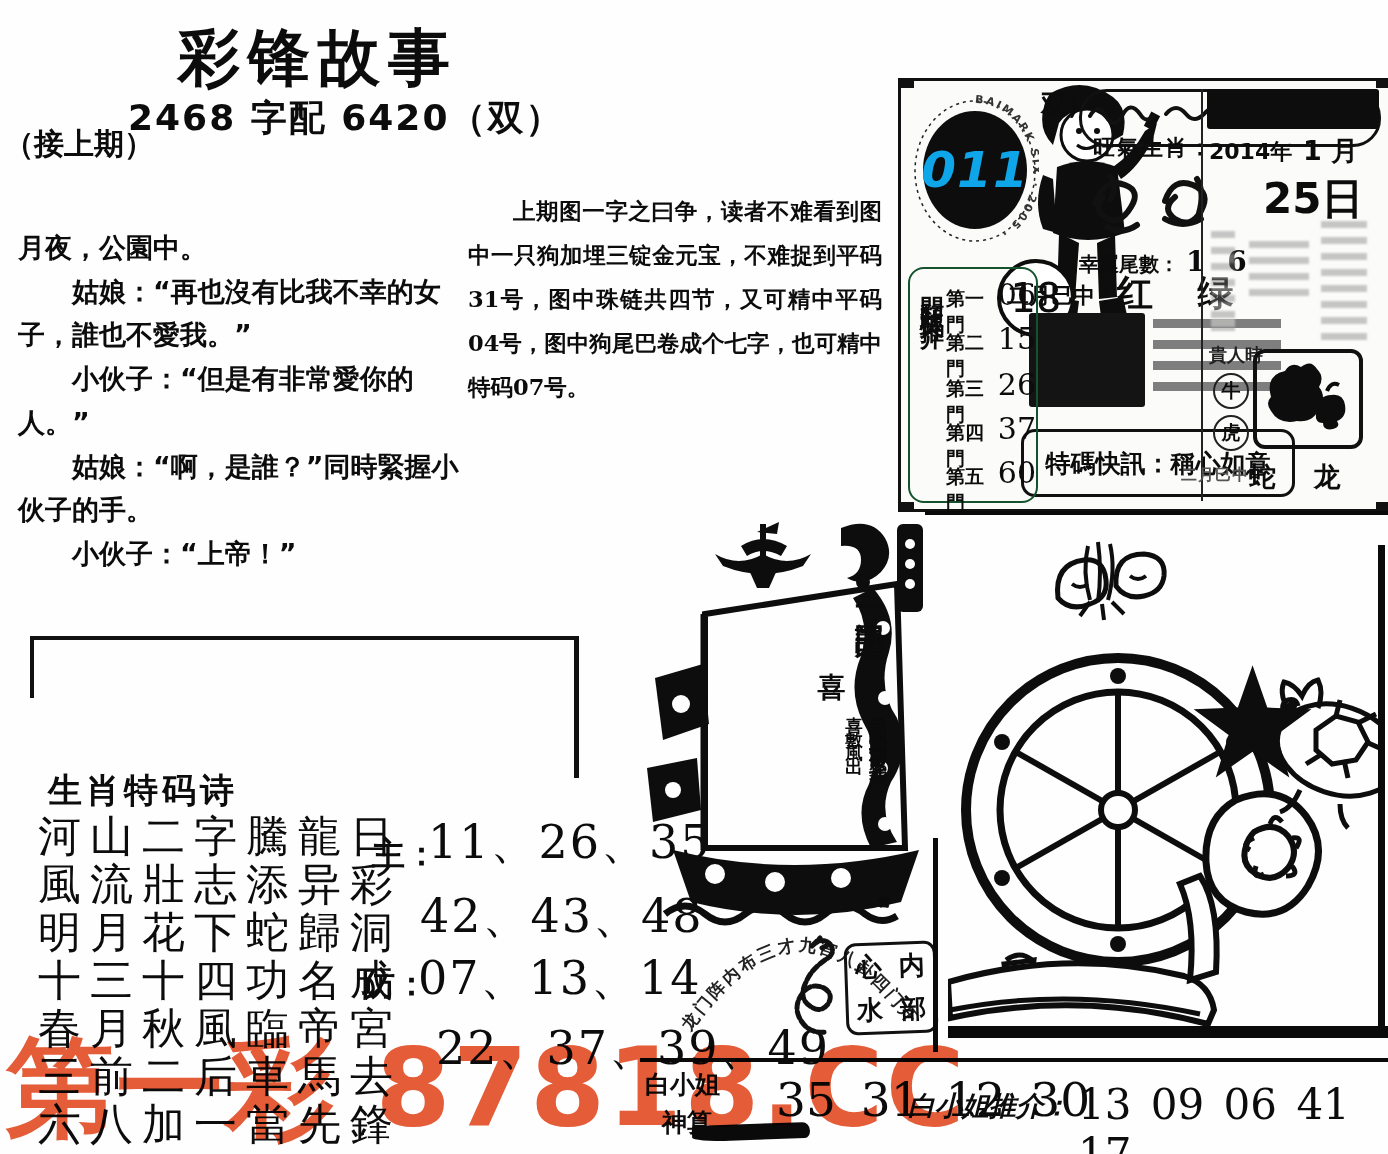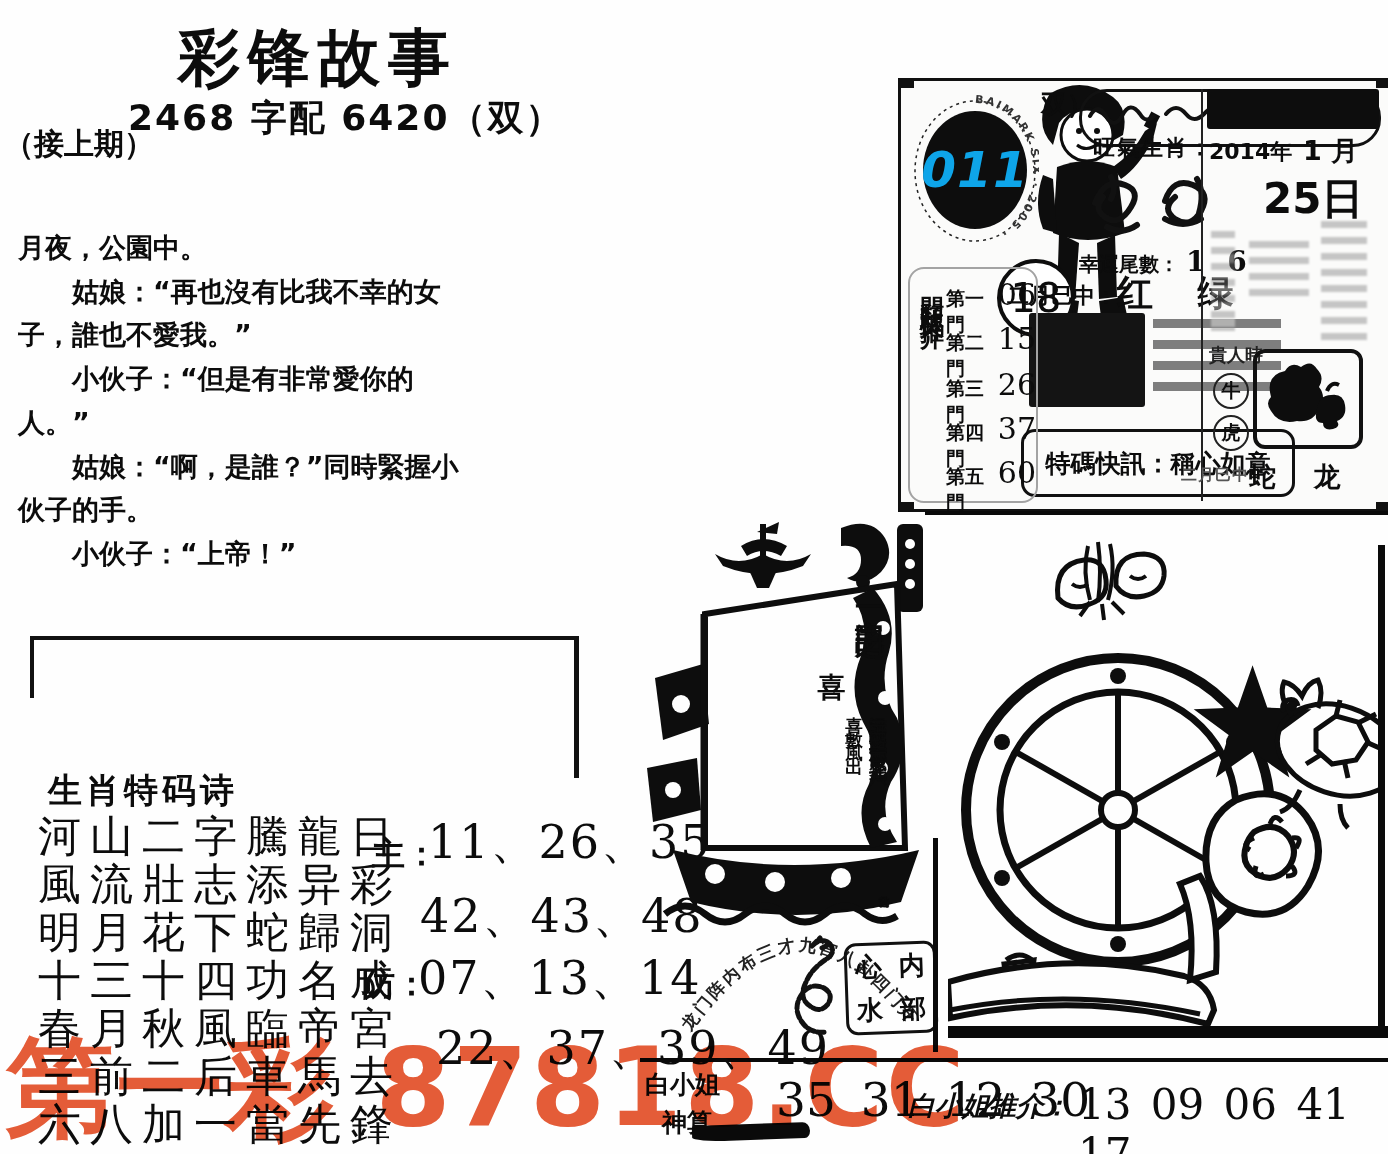--- a/index.html
+++ b/index.html
@@ -35,21 +35,21 @@
   .tail{position:absolute;left:178px;top:164px;font-size:20px;font-weight:bold;}
   .tailv{font-size:28px;letter-spacing:6px;}
   .cwave-l{position:absolute;left:106px;top:200px;font-size:22px;font-weight:bold;}
   .cwave-v{position:absolute;left:216px;top:188px;font-size:36px;font-weight:bold;letter-spacing:16px;}
   .blackbox{position:absolute;left:128px;top:232px;width:116px;height:94px;background:#141414;border-radius:3px;}
   .graylines{position:absolute;left:252px;top:238px;width:128px;height:84px;opacity:.75;
     background:repeating-linear-gradient(180deg,#555 0 9px,#fbfbfa 9px 21px);filter:blur(.6px);}
   .special{position:absolute;left:120px;top:348px;width:268px;height:62px;border:3px solid #111;
     border-radius:14px;display:flex;align-items:center;justify-content:center;
     font-size:25px;font-weight:bold;}
-  .gates{position:absolute;left:7px;top:186px;width:126px;height:232px;border:2px solid #a3a3a3;
+  .gates{position:absolute;left:7px;top:186px;width:126px;height:232px;border:2px solid #14532d;
     border-radius:16px;}
   .gatetitle{position:absolute;left:6px;top:8px;writing-mode:vertical-rl;font-size:24px;
     font-weight:bold;height:216px;letter-spacing:6px;}
   .gaterow{position:absolute;left:36px;width:90px;display:flex;align-items:baseline;}
   .gaterow .gl{font-size:19px;font-weight:bold;}
   .gaterow .gv{font-size:30px;margin-left:2px;font-family:"DejaVu Serif",serif;}
   .vdiv{position:absolute;left:300px;top:8px;width:2px;height:412px;background:#222;}
   .calbar{position:absolute;left:306px;top:8px;width:172px;height:40px;background:#0d0d0d;border-radius:3px;}
   .calyear{position:absolute;left:308px;top:56px;font-size:22px;font-weight:bold;}
   .calmonth{position:absolute;left:402px;top:52px;font-size:27px;font-weight:bold;}
@@ -105,20 +105,21 @@
   <div class="abs note" style="left:4px;top:124px;">（接上期）</div>
 
   <div class="abs story" style="left:18px;top:226px;">
     <p>月夜，公園中。</p>
     <p class="ind">姑娘：“再也沒有比我不幸的女子，誰也不愛我。”</p>
     <p class="ind">小伙子：“但是有非常愛你的人。”</p>
     <p class="ind">姑娘：“啊，是誰？”同時緊握小伙子的手。</p>
     <p class="ind">小伙子：“上帝！”</p>
   </div>
 
+  <div class="abs analysis" style="left:468px;top:190px;text-indent:2em;">上期图一字之曰争，读者不难看到图中一只狗加埋三锭金元宝，不难捉到平码31号，图中珠链共四节，又可精中平码04号，图中狗尾巴卷成个七字，也可精中特码07号。</div>
 
   <div class="abs card">
     <div class="corner" style="left:-3px;top:-3px;width:16px;height:10px;"></div>
     <div class="corner" style="right:-3px;top:-3px;width:16px;height:10px;"></div>
     <div class="corner" style="left:-3px;bottom:-3px;width:16px;height:10px;"></div>
     <div class="corner" style="right:-3px;bottom:-3px;width:16px;height:10px;"></div>
 
     <div class="abs issue-wrap">
       <svg width="130" height="170" viewBox="0 0 130 170">
         <defs>

